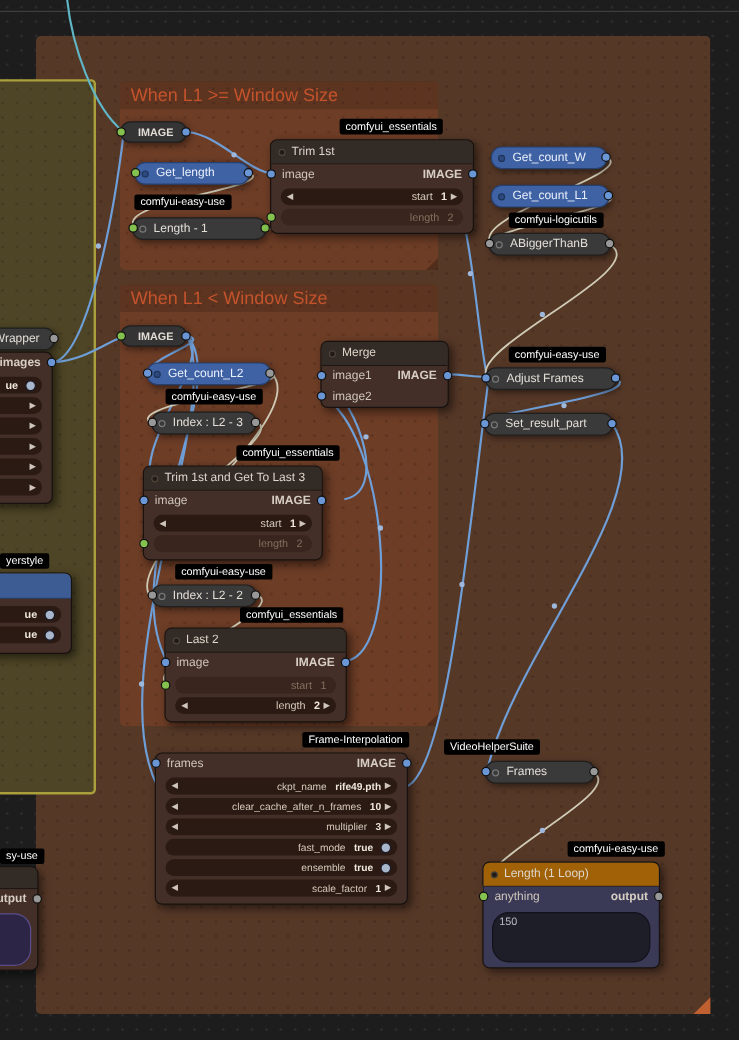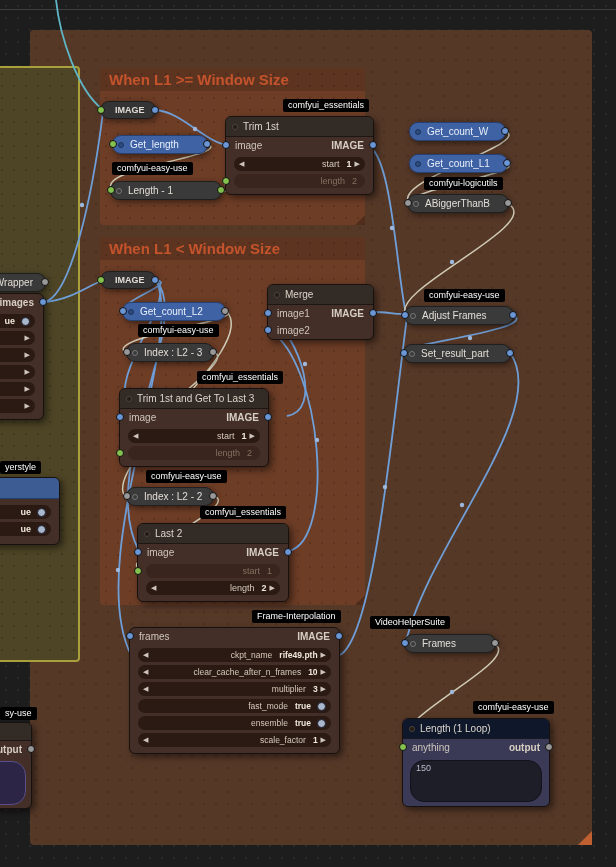--- a/index.html
+++ b/index.html
@@ -1,20 +1,20 @@
 <!DOCTYPE html>
 <html><head>
 <meta charset="utf-8">
 <style>
 *{box-sizing:border-box;margin:0;padding:0}
 html,body{width:616px;height:867px;overflow:hidden;background:#161616;font-family:"Liberation Sans","DejaVu Sans",sans-serif}
 #canvas{position:relative;width:616px;height:867px;background-color:#1d1d1d;background-image:radial-gradient(#2b2b2b 1px,transparent 1.3px);background-size:12px 12px;overflow:hidden}
 .topline{position:absolute;left:0;top:9px;width:616px;height:1px;background:#3e3e3e;z-index:0}
 .group{position:absolute;border-radius:4px;background-image:radial-gradient(rgba(0,0,0,.15) 1px,transparent 1.3px);background-size:12px 12px}
-.group-title{font-size:15px;font-weight:bold;padding:3px 9px;background:rgba(0,0,0,.14);border-radius:4px 4px 0 0;white-space:nowrap;overflow:hidden}
+.group-title{font-size:15px;font-weight:normal;padding:3px 9px;background:rgba(0,0,0,.14);border-radius:4px 4px 0 0;white-space:nowrap;overflow:hidden}
 .tri{position:absolute;right:0;bottom:0;width:0;height:0;border-style:solid}
 .badge{position:absolute;z-index:6;background:#000;color:#fff;font-size:9px;line-height:13px;padding:0 5px;border-radius:2px;white-space:nowrap}
 #links{position:absolute;left:0;top:0;z-index:2}
 .lk-b{fill:none;stroke:#6f9fd8;stroke-width:1.8}
 .lk-t{fill:none;stroke:#5fb6c6;stroke-width:1.8}
 .lk-p{fill:none;stroke:#cfcbb6;stroke-width:1.5}
 .node{position:absolute;z-index:4;background:#432f27;border:1px solid #17120f;border-radius:6px;box-shadow:3px 3px 7px rgba(0,0,0,.5);color:#cfc5ba;font-size:10px}
 .nheader{position:relative;background:#332b25;border-bottom:1px solid #1c1713;border-radius:5px 5px 0 0;height:20px;line-height:20px;padding:0 8px 0 17px;color:#ddd6cc;white-space:nowrap;overflow:hidden}
 .nheader.blueh{background:#3d5c94;border-color:#24406e}
 .hdot{position:absolute;left:6px;top:7px;width:6px;height:6px;border-radius:50%;background:#211b16;border:1px solid #4d443a}
@@ -31,21 +31,21 @@
 .widget.dim{background:#39251d}
 .widget.dim .wname,.widget.dim .wval{color:#83705f;font-weight:normal}
 .widget .knob{width:9px;height:9px;border-radius:50%;background:#a9b7cd;border:1px solid #1c1c28;margin-left:3px}
 .widget .wport{left:-12px;top:3px}
 .collapsed{position:absolute;z-index:4;height:19px;line-height:18px;border-radius:9px;background:#3a3a3a;border:1px solid #1f1f1f;box-shadow:2px 2px 6px rgba(0,0,0,.5);color:#e2ddd5;font-size:10px;padding:0 9px 0 17px;white-space:nowrap}
 .collapsed .cdot{position:absolute;left:5px;top:6px;width:6px;height:6px;border-radius:50%;border:1px solid #777;background:transparent}
 .collapsed.blue{background:#3f62a4;border-color:#27406e;color:#e9effb}
 .collapsed.blue .cdot{border-color:#1f3459;background:#2c4a80}
 .collapsed.small{height:18px;line-height:17px;font-size:9px;font-weight:bold;padding:0 10px 0 14px;background:#343434}
 .node.slate{background:#3a3a57}
-.node.slate .nheader{background:#0f172a;border-color:#1a1a24}
+.node.slate .nheader{background:#a16207;border-color:#1a1a24}
 .textbox{margin:4px 7px;height:42px;background:#1e1e29;border:1px solid #12121c;border-radius:14px;color:#b9bac9;font-size:9px;padding:2px 5px;text-align:left}
 .rife .widget{font-size:8.5px}
 .rife .nheader{font-size:9.5px}
 .trimw .nheader{font-size:10px}
 </style>
 </head>
 <body>
 
 <div id="canvas">
   <div class="topline"></div>
@@ -123,21 +123,21 @@
 
   <div class="badge" style="left:112px;top:162px">comfyui-easy-use</div>
   <div class="collapsed" style="left:110px;top:181px;width:112px">
     <span class="port green pl"></span>
     <span class="cdot"></span>
     <span>Length - 1</span>
     <span class="port green pr"></span>
   </div>
 
   <div class="badge" style="left:283px;top:99px">comfyui_essentials</div>
-  <div class="node" style="left:225px;top:116px;width:149px">
+  <div class="node" style="left:225px;top:116px;width:170px">
     <div class="nheader"><span class="hdot"></span><span>Trim 1st</span></div>
     <div class="srow">
       <span class="port blue pl"></span>
       <span>image</span>
       <span class="out">IMAGE</span>
       <span class="port blue pr"></span>
     </div>
     <div class="widget">
       <span class="arr">◀</span>
       <span class="wname">start</span>

